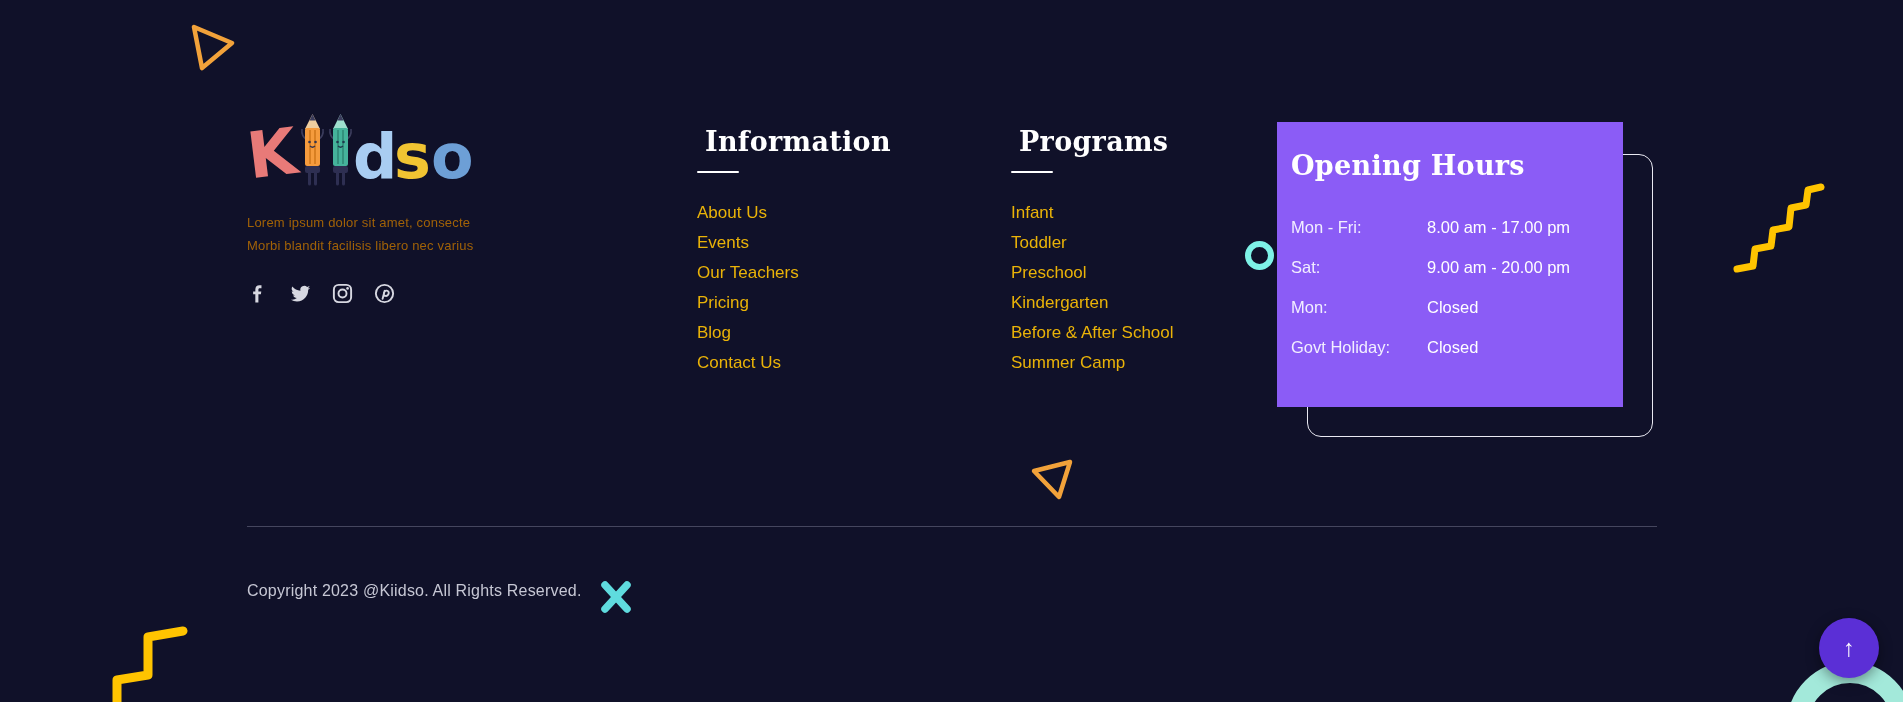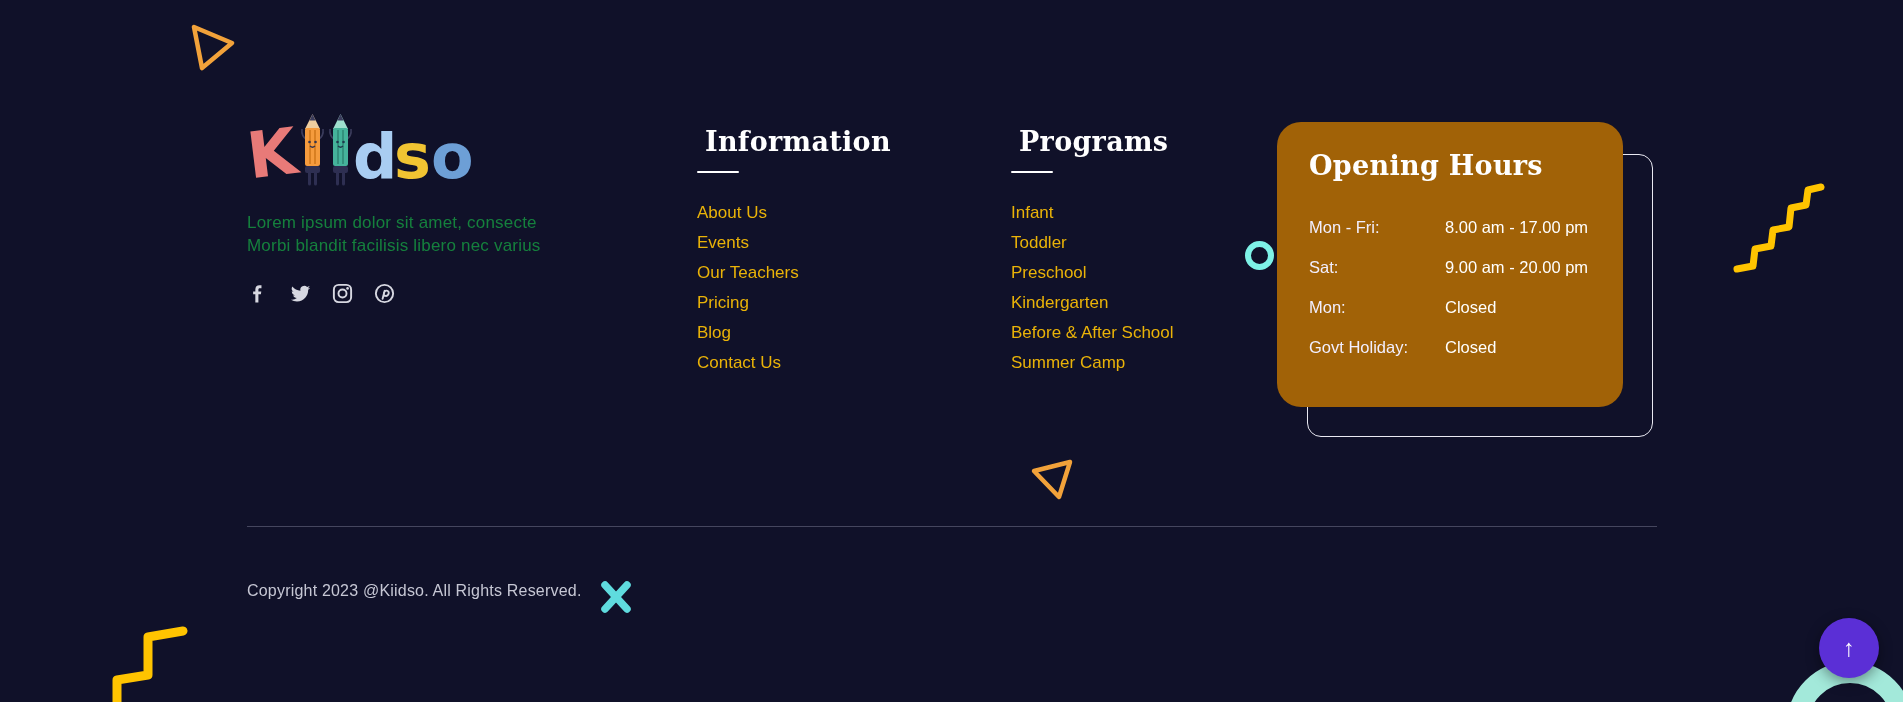--- a/index.html
+++ b/index.html
@@ -4,38 +4,38 @@
 <style>
   html,body{margin:0;padding:0;background:#0a0b1e;}
   .screen{
     position:relative;width:1903px;height:702px;overflow:hidden;
     background:#101129;font-family:"Liberation Sans",sans-serif;
   }
 
   
   .brand{position:absolute;left:247px;top:110px;width:330px;}
   .logo{display:block;}
-  .desc{margin-top:20px;font-size:17px;line-height:22.5px;color:#15803d;letter-spacing:.2px;}
+  .desc{margin-top:20px;font-size:13px;line-height:22.5px;color:#a16207;letter-spacing:.2px;}
   .social{margin-top:25px;display:flex;gap:19px;align-items:center;}
   .social .sicon{width:23px;height:23px;cursor:pointer;display:block;}
 
   
   .col{position:absolute;top:118px;}
   .col-info{left:697px;}
   .col-programs{left:1011px;}
   .col h3{margin:8px;font-size:27px;color:#ffffff;font-family:"DejaVu Serif",serif;font-weight:700;letter-spacing:.3px;}
   .rule{width:42px;height:2px;background:#ffffff;margin-top:14px;border-radius:1px;}
   .col ul{list-style:none;margin:25px 0 0 0;padding:0;}
   .col li{line-height:30px;font-size:17px;color:#eab308;cursor:pointer;white-space:nowrap;}
 
   
   .hours-outline{position:absolute;left:1307px;top:154px;width:344px;height:281px;
     border:1px solid #e9e9f2;border-radius:14px;}
   .hours-card{position:absolute;left:1277px;top:122px;width:346px;height:285px;
-    background:#a16207;border-radius:24px;padding:28px 32px;box-sizing:border-box;color:#fff;}
+    background:#8b5cf6;border-radius:0;padding:28px 14px;box-sizing:border-box;color:#fff;}
   .hours-card h3{margin:0;font-size:27px;font-family:"DejaVu Serif",serif;font-weight:700;letter-spacing:.3px;}
   .hours-rows{margin-top:35px;}
   .hours-row{display:grid;grid-template-columns:136px 1fr;font-size:16.5px;line-height:22px;margin-bottom:18px;}
   .hours-row .hl{color:#f2efff;}
   .hours-row .hv{color:#ffffff;}
 
   
   .divider{position:absolute;left:247px;top:526px;width:1410px;height:1px;background:#45465e;}
   .copyright{position:absolute;left:247px;top:582px;font-size:16px;color:#c6c7d4;letter-spacing:.2px;}
 

